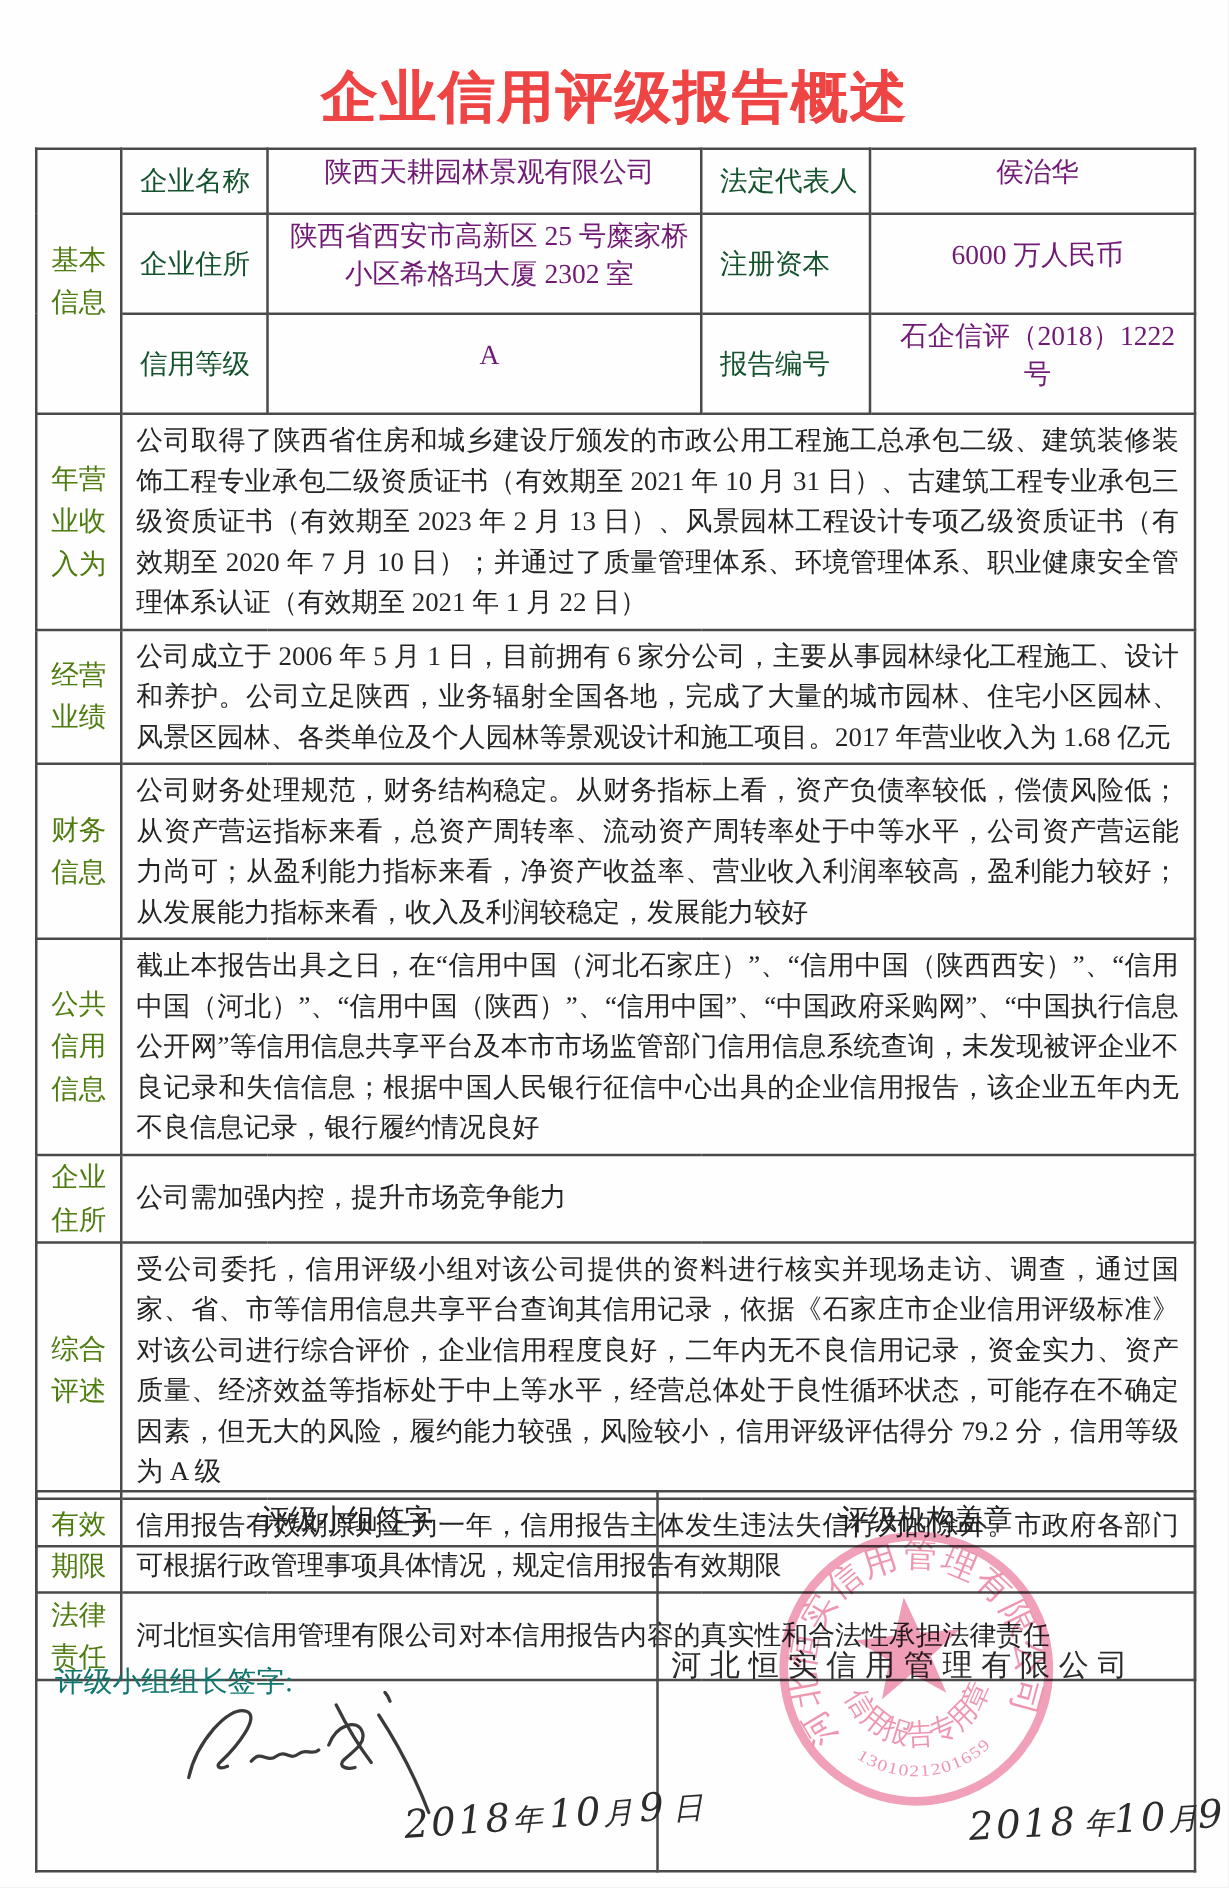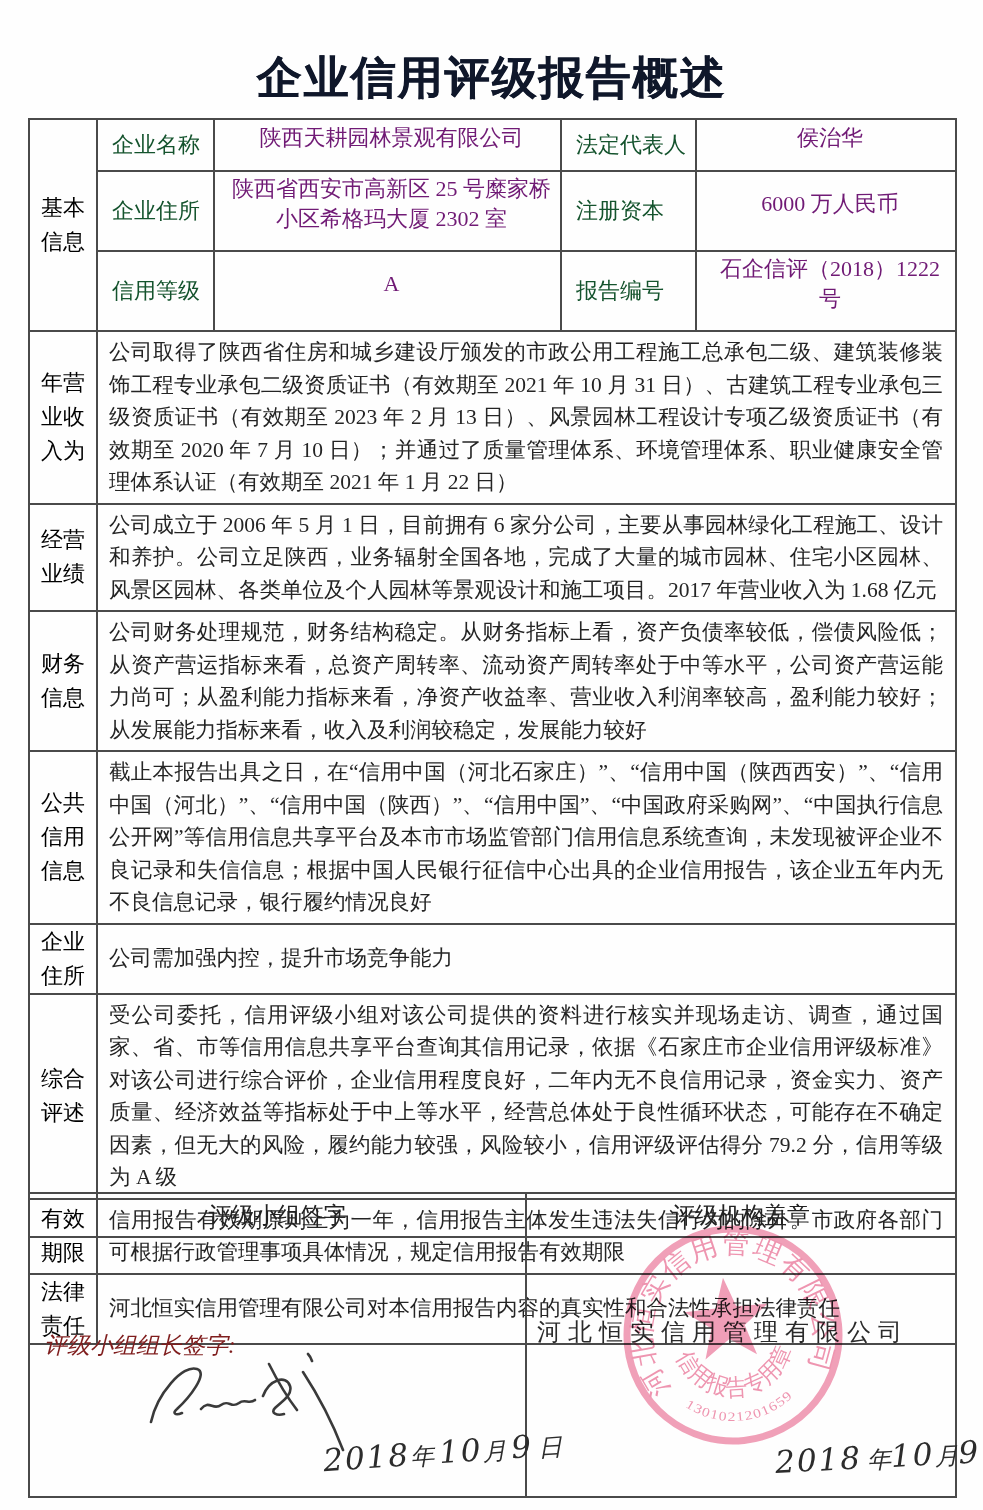--- a/index.html
+++ b/index.html
@@ -9,49 +9,49 @@
     margin:0 auto;
     background:#fefefe;
     font-family:"Liberation Serif","DejaVu Serif",serif;
     color:#1e1e1e;
     overflow:hidden;
   }
   .title{
     position:absolute;top:48px;left:0;width:983px;
     text-align:center;
     font-size:45px;font-weight:800;letter-spacing:2px;
-    color:#0f172a;
+    color:#ef4444;
     text-shadow:0.6px 0 0 currentColor;
   }
   table{border-collapse:collapse;table-layout:fixed;}
   .main-table{position:absolute;top:118px;left:28px;width:927px;}
   .sig-table{position:absolute;top:1192px;left:28px;width:927px;}
   td{border:2px solid #4a4a4a;vertical-align:middle;box-sizing:border-box;}
   .lbl{
     text-align:center;font-size:22px;line-height:34px;
-    padding:0 11px;color:#000000;
+    padding:0 11px;color:#4d7c0f;
   }
   .fld{
     text-align:left;font-size:22px;padding:2px 6px 2px 14px;color:#14532d;
   }
   .val{
     text-align:center;font-size:22px;line-height:30px;
     padding:2px 8px 16px 16px;color:#701a75;
   }
   .para{
     text-align:justify;font-size:21.5px;line-height:32.5px;
     padding:4px 12px 4px 11px;color:#242424;
   }
   .sig-head{
     text-align:center;font-size:23px;height:44px;color:#222;
   }
   .sig-body{height:260px;position:relative;vertical-align:top;overflow:visible;}
   .leader-label{
     position:absolute;left:14px;top:92px;
-    font-size:23px;color:#7f1d1d;white-space:nowrap;font-style:italic;
+    font-size:23px;color:#0f766e;white-space:nowrap;
   }
   .agency-name{
     position:absolute;left:10px;top:78px;
     font-size:24px;letter-spacing:7px;color:#2a2a2a;white-space:nowrap;
   }
   .signature-svg{position:absolute;left:105px;top:98px;}
   .hand-date{
     position:absolute;
     font-family:"DejaVu Serif","Liberation Serif",serif;
     font-style:italic;color:#2c2c2c;white-space:nowrap;

